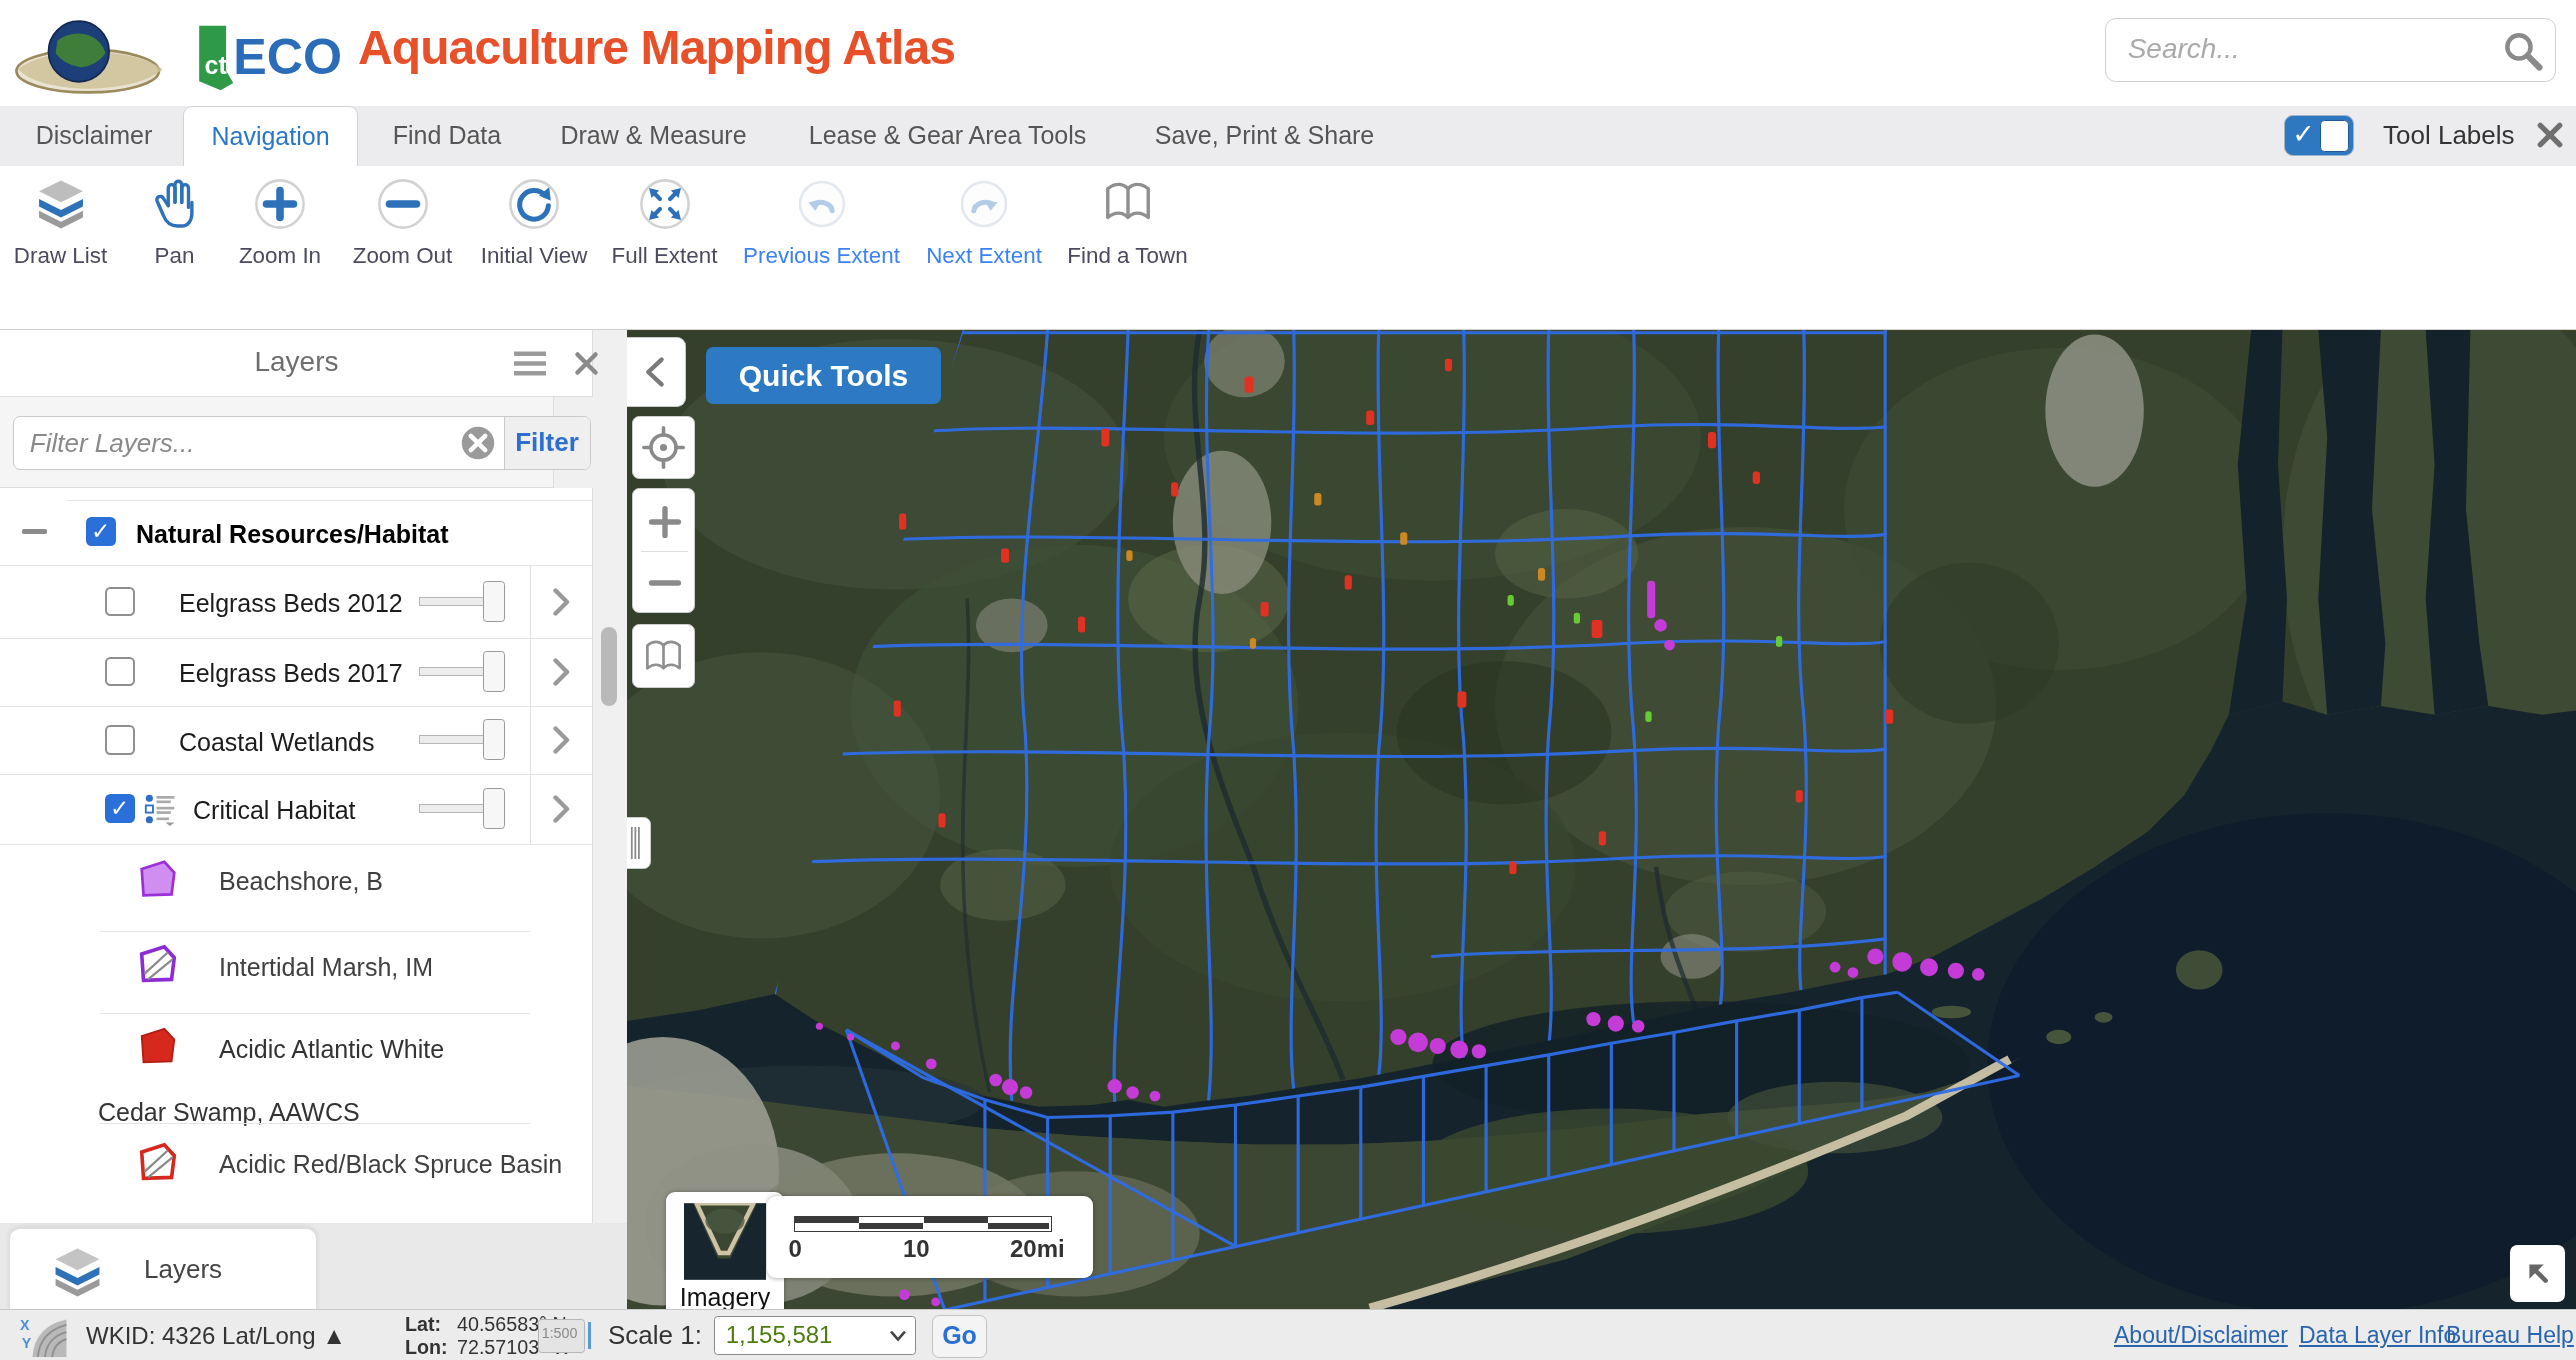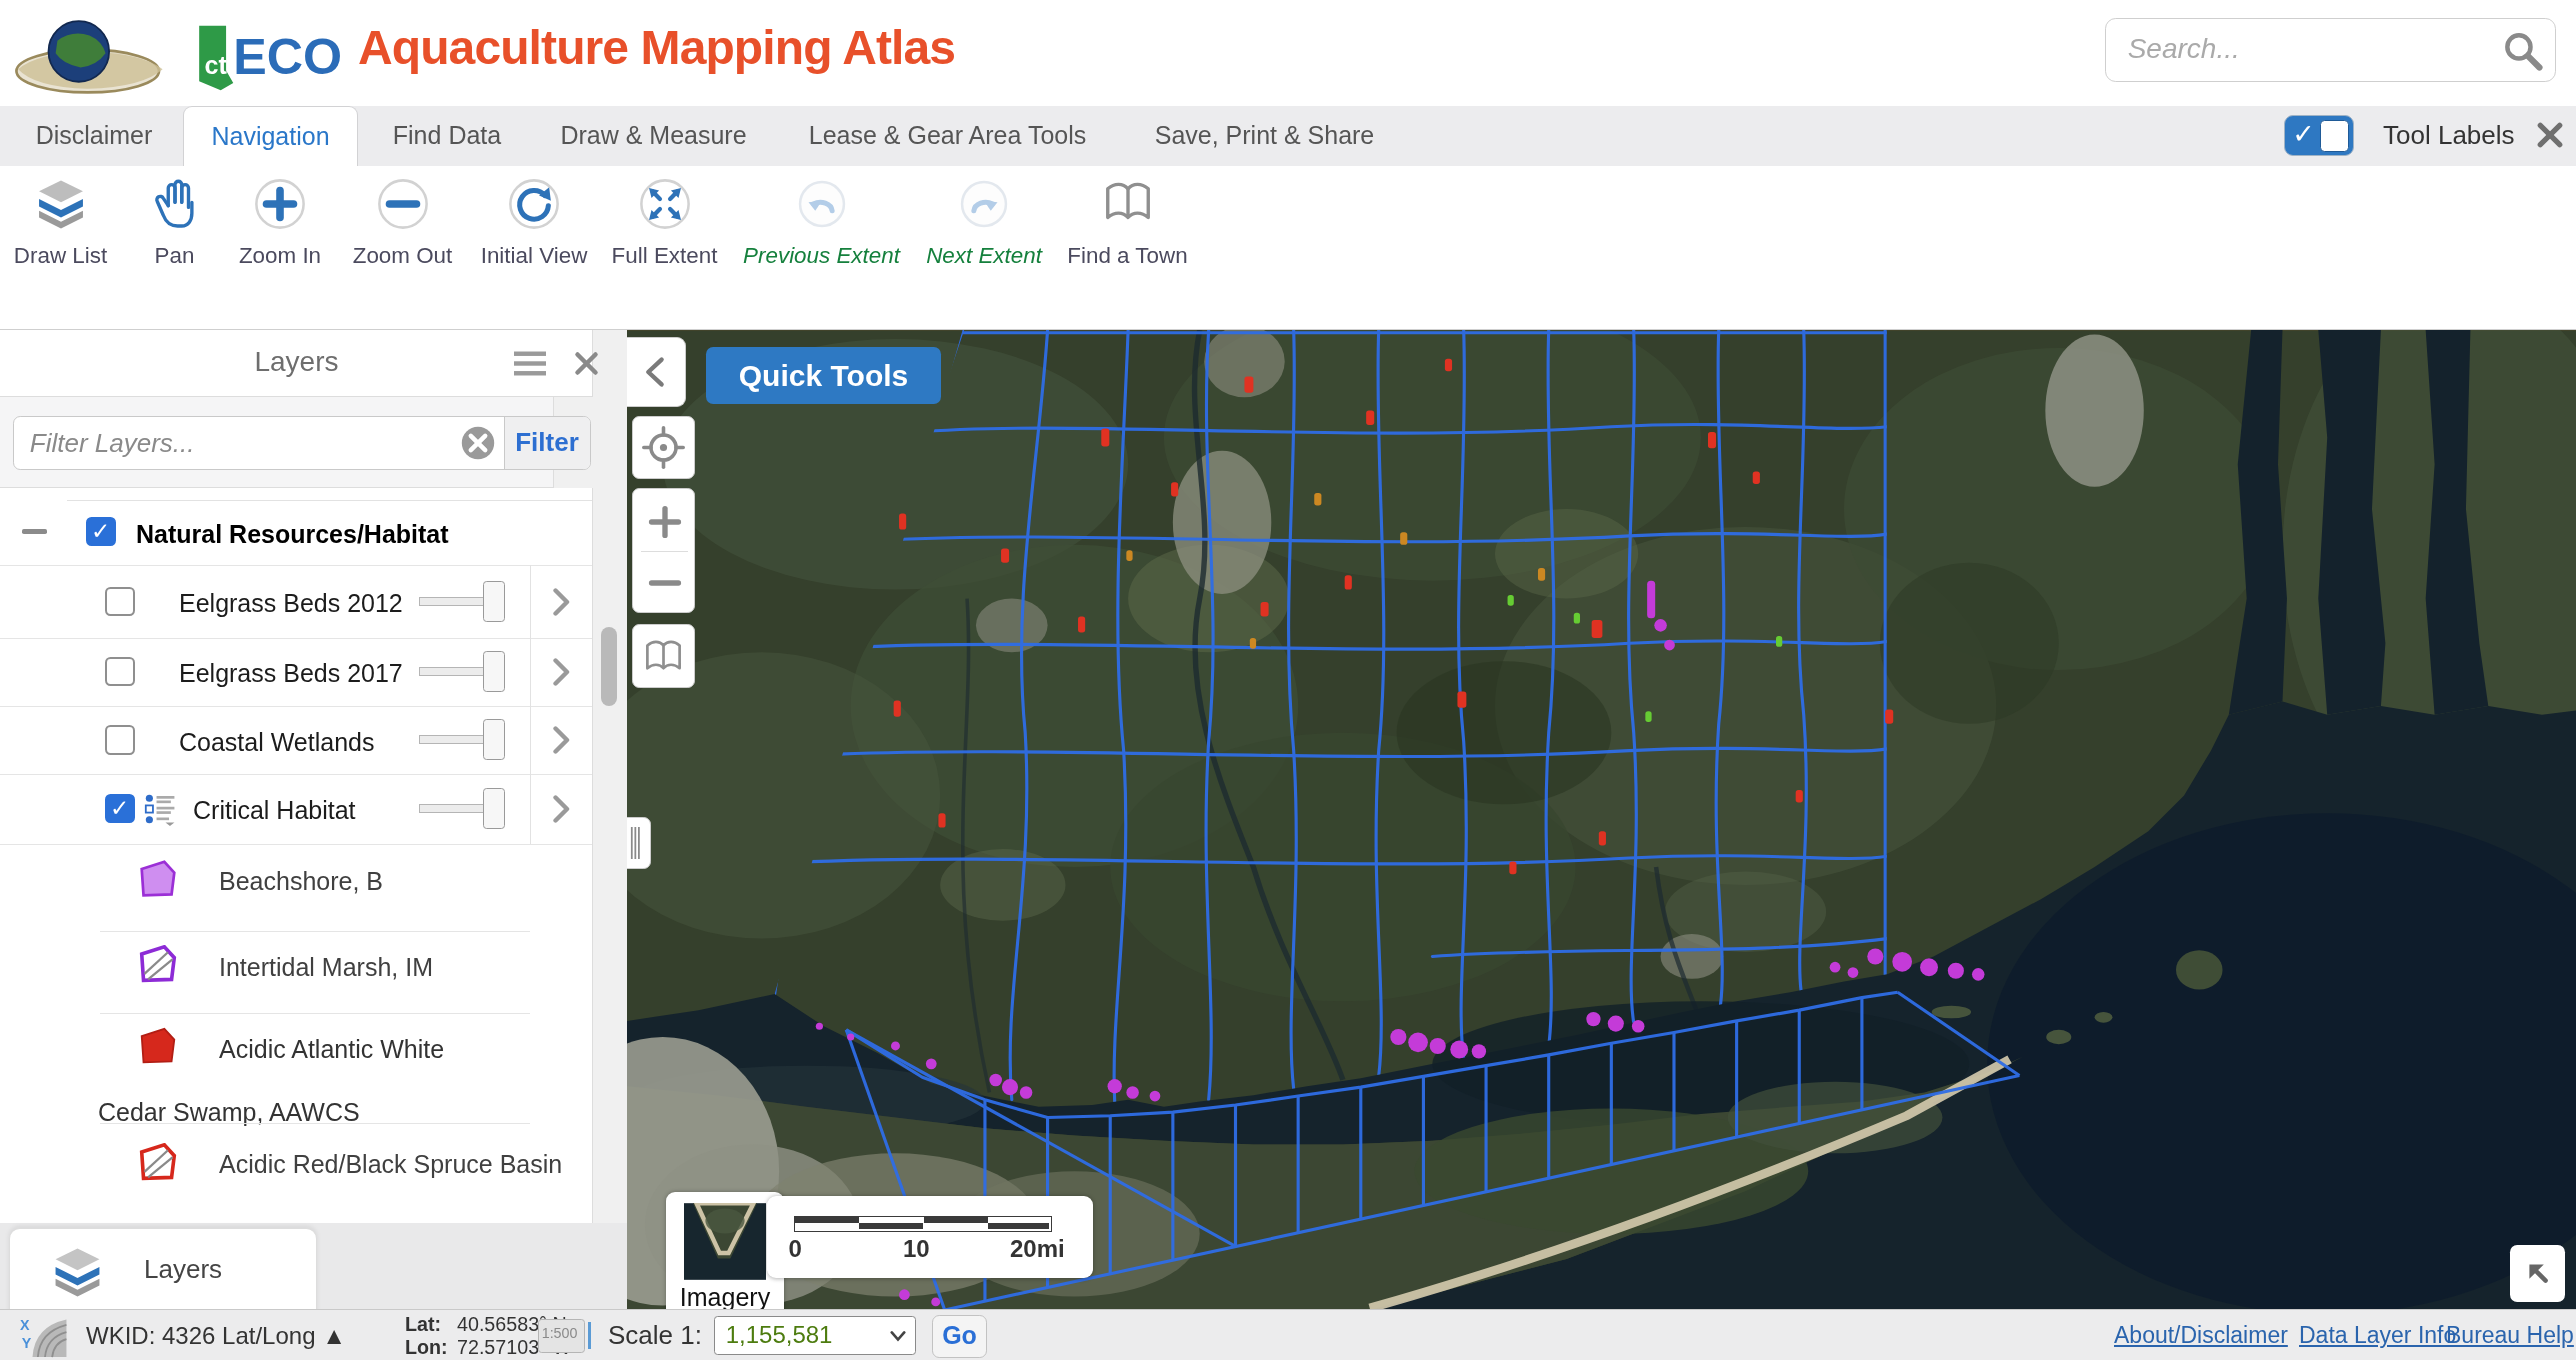--- a/index.html
+++ b/index.html
@@ -32,21 +32,21 @@
   .toggle .check{position:absolute;left:7.2px;top:1.8px;color:#fff;font-size:27px;font-weight:bold;}
   .toggle .knob{position:absolute;right:3.6px;top:3.6px;width:27px;height:30px;background:#fff;
     border:0.9px solid #1f5a97;border-radius:4.5px;}
   .toollabels-text{position:absolute;left:2383px;top:14.3px;font-size:26px;color:#333;}
   .tabbar-close{position:absolute;left:2535px;top:14.3px;width:30px;height:30px;}
   
   .toolbar{position:absolute;left:0;top:166px;width:2576px;height:163px;background:#ffffff;}
   .toolbtn{position:absolute;top:10.7px;text-align:center;cursor:pointer;}
   .toolbtn .icn{display:inline-block;width:54px;height:54px;}
   .toolbtn .lbl{margin-top:9px;font-size:22.4px;color:#4b4a5e;white-space:nowrap;}
-  .toolbtn.disabled .lbl{color:#15803d;font-style:italic;}
+  .toolbtn.disabled .lbl{color:#3b82f6;}
   
   .panel{position:absolute;left:0;top:329px;width:627px;height:980px;background:#f0f0f0;
     border-top:0.9px solid #cfcfcf;box-sizing:border-box;}
   .panel-header{position:absolute;left:0;top:0;width:593px;height:67px;background:#fff;
     border-bottom:0.9px solid #ddd;border-right:0.9px solid #ddd;box-sizing:border-box;}
   .panel-title{position:absolute;left:0;width:593px;text-align:center;top:16px;font-size:28px;color:#6e6e6e;}
   .hamburger{position:absolute;left:514px;top:19.7px;width:32px;height:27px;}
   .panel-close{position:absolute;left:573px;top:19.7px;width:27px;height:27px;}
   .filterbar{position:absolute;left:0;top:67px;width:554px;height:91px;background:#f5f5f6;
     border-bottom:0.9px solid #ddd;border-right:0.9px solid #ddd;box-sizing:border-box;}

